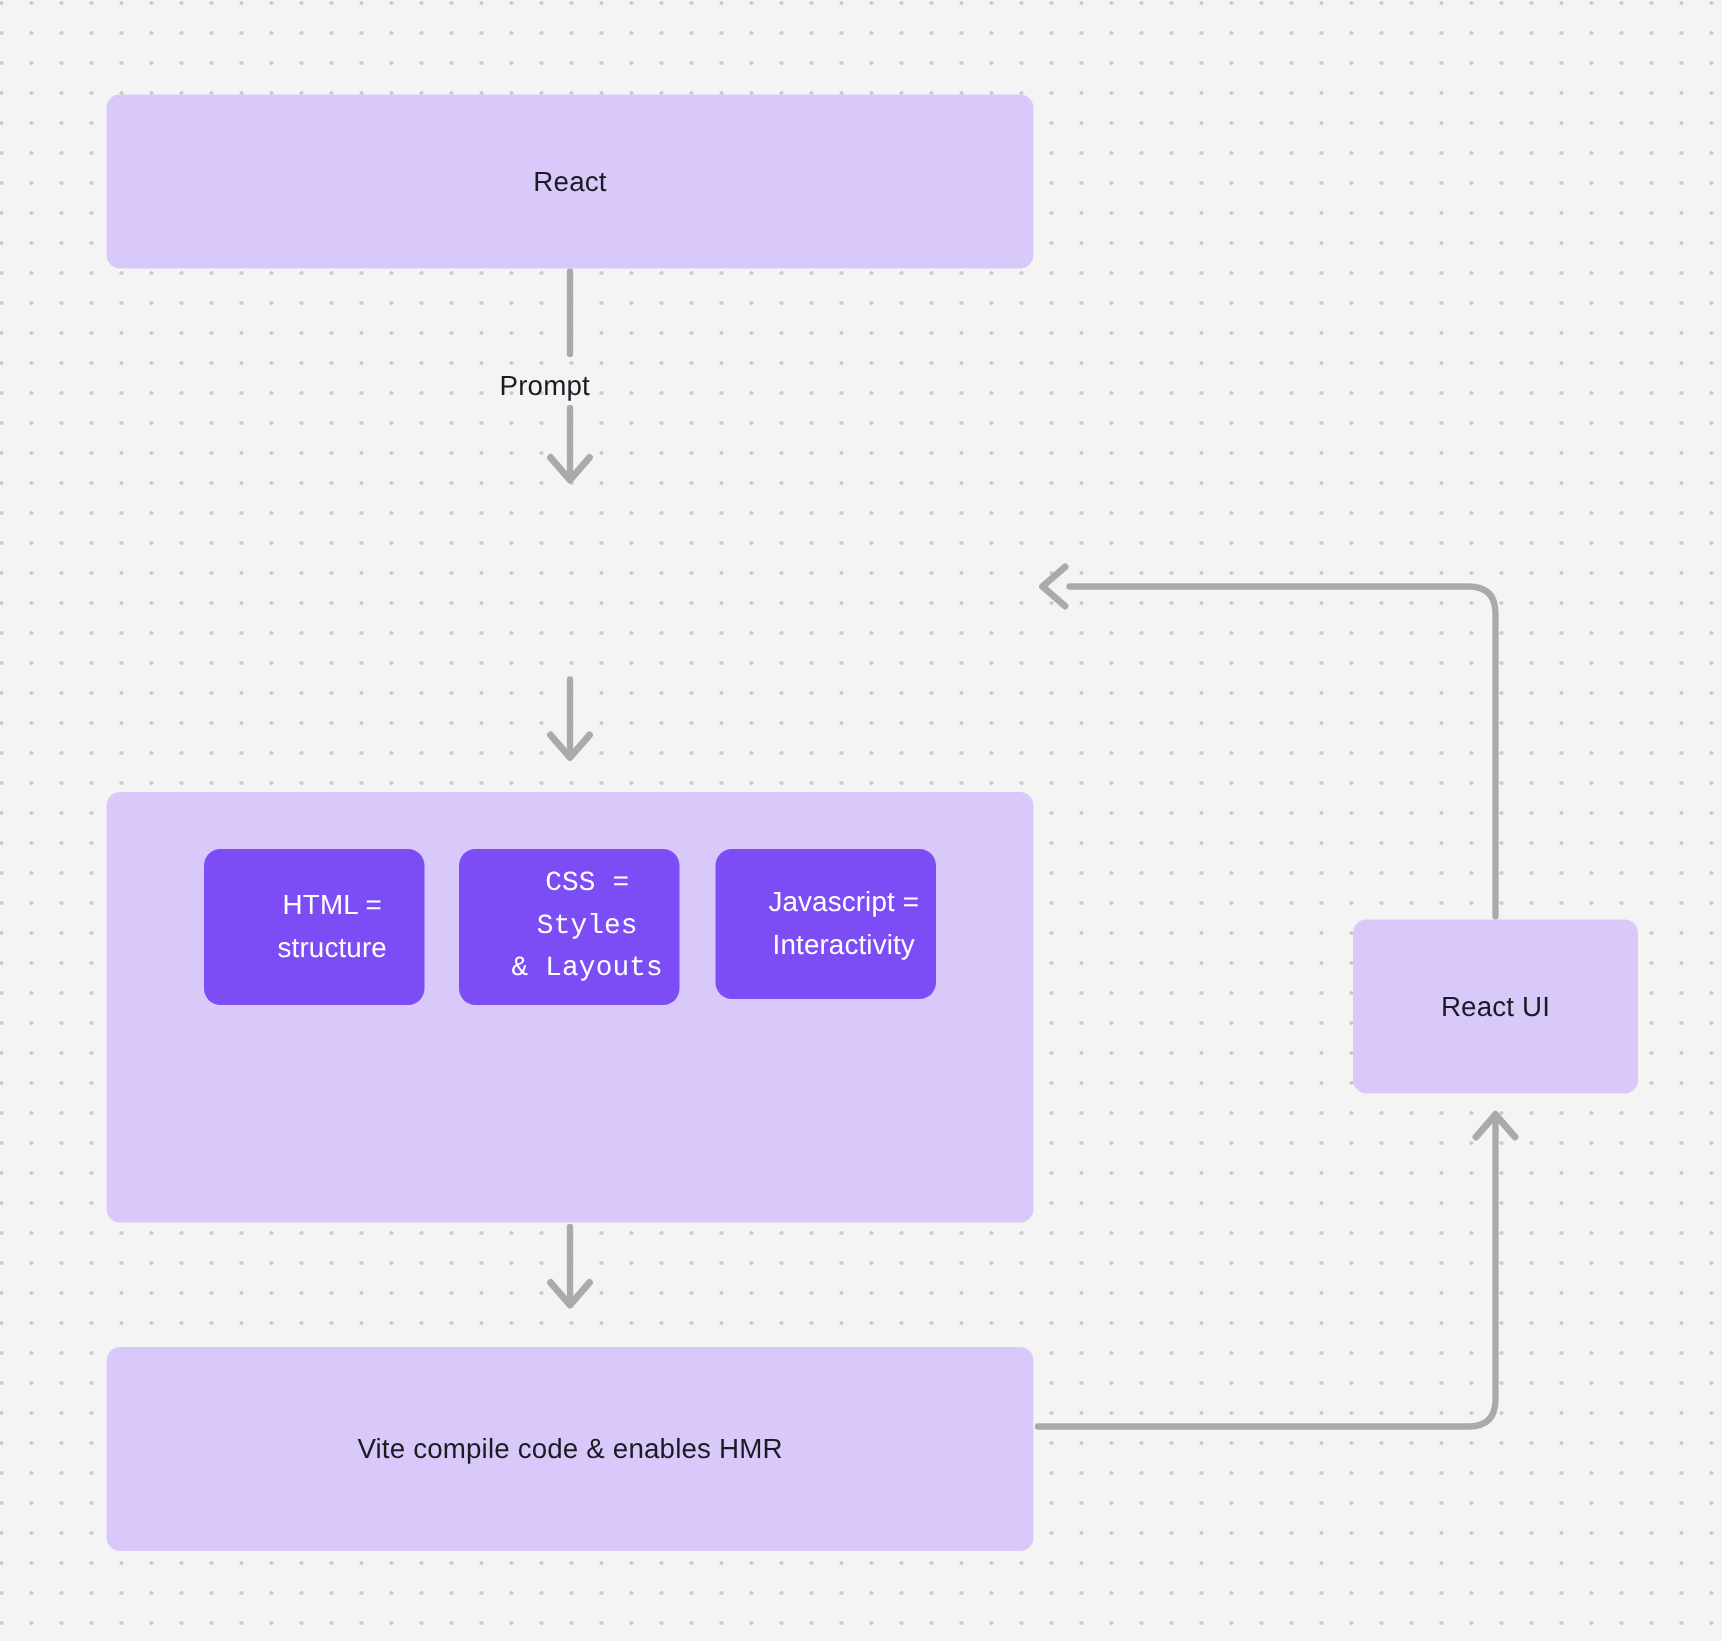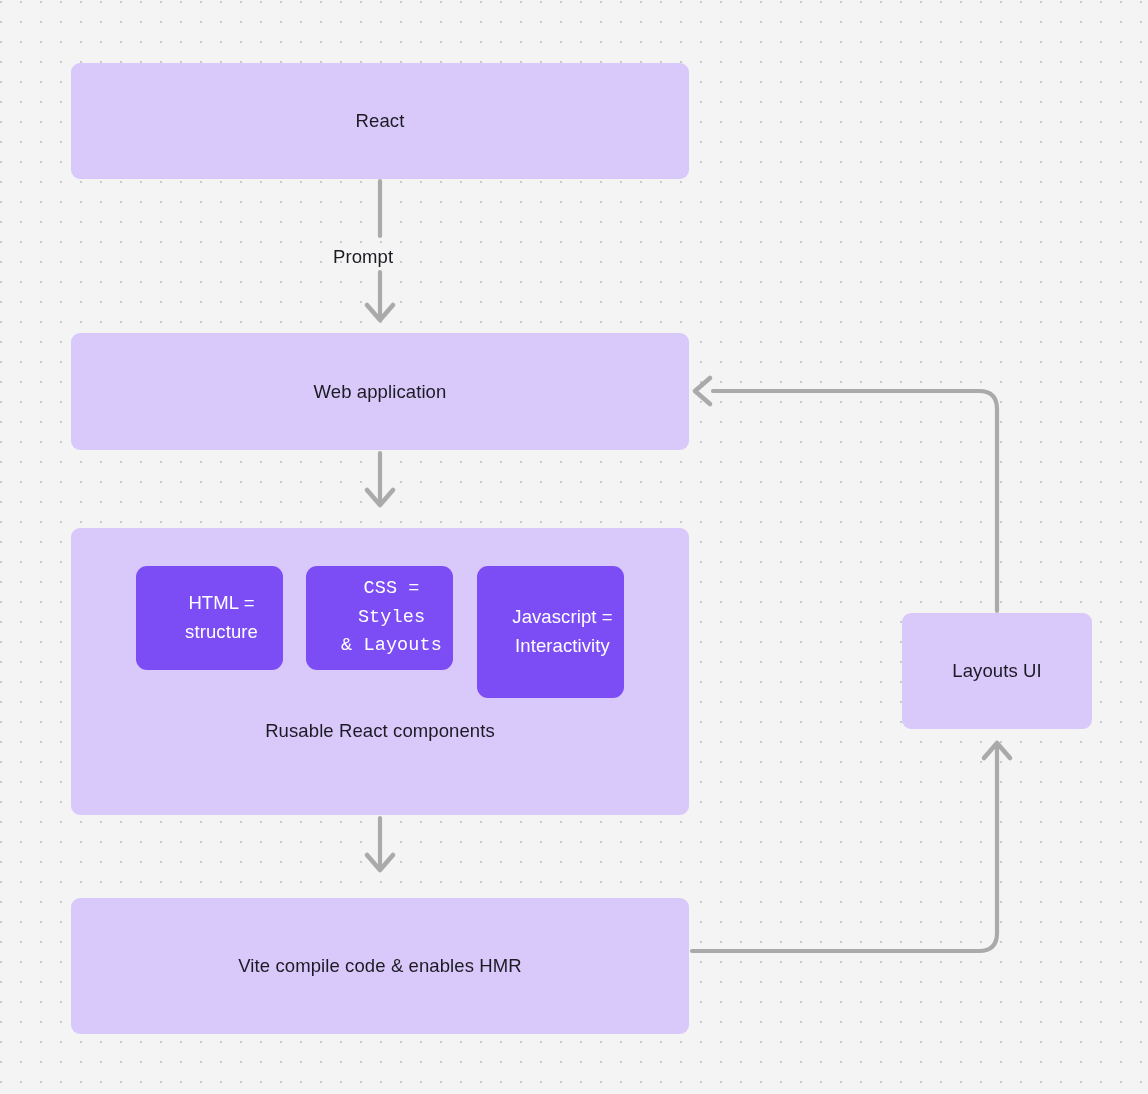--- a/index.html
+++ b/index.html
@@ -58,21 +58,21 @@
     line-height: 1.56;
   }
 
   
   #node-user        { left: 71px;  top: 63px;  width: 618px; height: 116px; }
   #node-webapp      { left: 71px;  top: 333px; width: 618px; height: 117px; }
   #node-components  { left: 71px;  top: 528px; width: 618px; height: 287px;
                       display: block; }
   #node-html        { left: 65px;  top: 38px;  width: 147px; height: 104px; }
   #node-css         { left: 235px; top: 38px;  width: 147px; height: 104px; font-family: Liberation Mono, monospace; }
-  #node-js          { left: 406px; top: 38px;  width: 147px; height: 132px; }
+  #node-js          { left: 406px; top: 38px;  width: 147px; height: 100px; }
   #sub-caption      { position: absolute; left: 0; top: 188px;
                       width: 618px; text-align: center; }
   #node-vite        { left: 71px;  top: 898px; width: 618px; height: 136px; }
   #node-render      { left: 902px; top: 613px; width: 190px; height: 116px; }
 
   .edge-label {
     position: absolute;
     font-size: 18.5px;
     color: #1C1B24;
     background: transparent;
@@ -112,47 +112,41 @@
     <path class="ln" d="M997,611 L997,409 Q997,391 979,391 L713,391"></path>
     <path class="hd" d="M710,378 L695,391 L710,404"></path>
   </svg>
 
   <span class="edge-label" id="label-prompt">Prompt</span>
 
   <div class="node node-lilac" id="node-user">
     <span class="node-label">React</span>
   </div>
 
-  <div class="node node-lilac" id="node-webapp">
-    <span class="node-label">Web application</span>
-  </div>
 
   <div class="node node-lilac" id="node-components">
 
     <div class="node node-violet" id="node-html">
       <span class="node-label">HTML =
 structure</span>
     </div>
 
     <div class="node node-violet" id="node-css">
       <span class="node-label">CSS = Styles
 &amp; Layouts</span>
     </div>
 
     <div class="node node-violet" id="node-js">
       <span class="node-label">Javascript =
 Interactivity</span>
     </div>
 
-    <div id="sub-caption">
-      <span class="node-label">Rusable React components</span>
-    </div>
   </div>
 
   <div class="node node-lilac" id="node-vite">
     <span class="node-label">Vite compile code &amp; enables HMR</span>
   </div>
 
   <div class="node node-lilac" id="node-render">
-    <span class="node-label">Layouts UI</span>
+    <span class="node-label">React UI</span>
   </div>
 
 </div>
 
 </body></html>

